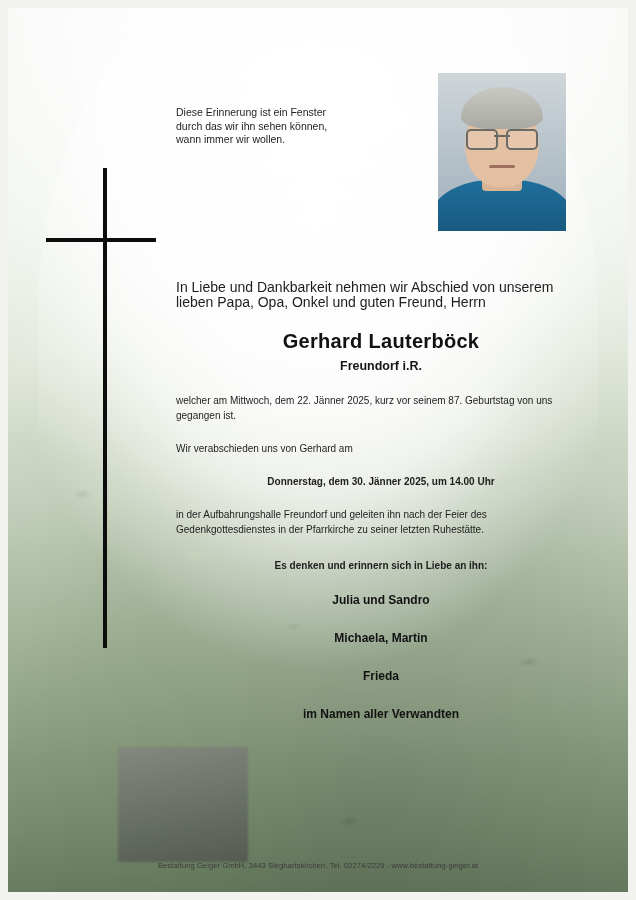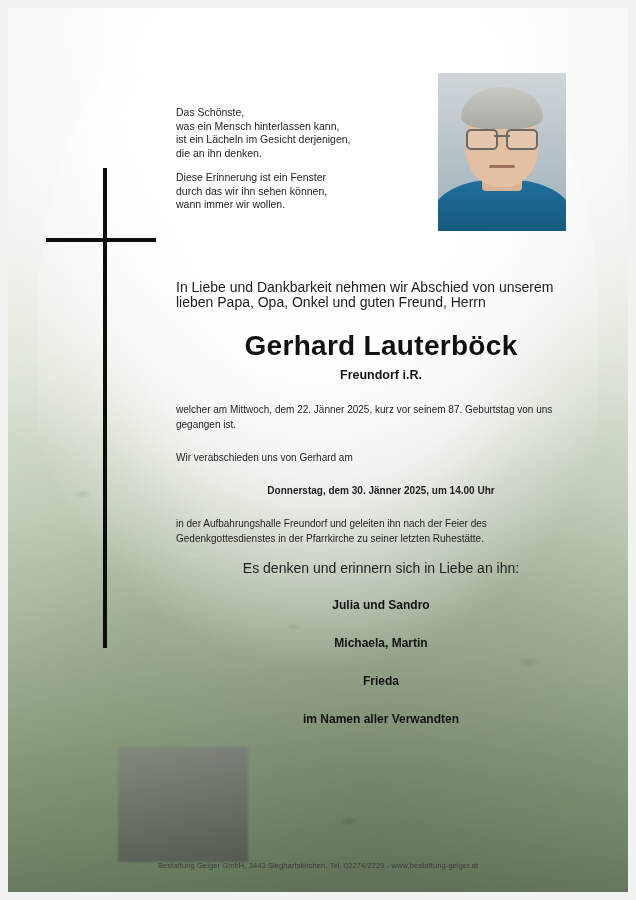--- a/index.html
+++ b/index.html
@@ -223,21 +223,21 @@
     width: 410px;
   }
   .intro {
     font-size: 14px;
     line-height: 15px;
     margin: 0 0 20px 0;
     color: #1d1d1d;
   }
   .name {
     text-align: center;
-    font-size: 28px;
+    font-size: 20px;
     font-weight: bold;
     letter-spacing: 0.3px;
     margin: 0 0 6px 0;
     color: #111;
   }
   .profession {
     text-align: center;
     font-size: 12.5px;
     font-weight: bold;
     margin: 0 0 20px 0;
@@ -252,23 +252,24 @@
   .line.b { font-weight: bold; text-align: center; }
 
   .mourners {
     position: absolute;
     left: 168px;
     top: 552px;
     width: 410px;
     text-align: center;
   }
   .mourners .lead {
-    font-size: 14px;
+    font-size: 10px;
     margin: 0 0 22px 0;
     color: #1d1d1d;
+    font-weight: bold;
   }
   .mourners .m {
     font-size: 12px;
     font-weight: bold;
     margin: 0 0 24px 0;
     color: #121212;
   }
   .mourners .m:last-child { margin-bottom: 0; }
 
   .donation {
@@ -318,24 +319,20 @@
       <div class="ph-head"></div>
       <div class="ph-hair"></div>
       <div class="ph-glasses"></div>
       <div class="ph-bridge"></div>
       <div class="ph-mouth"></div>
     </div>
 
     <div class="content">
 
       <div class="poem">
-        <p style="white-space: pre-line;">Das Schönste,
-was ein Mensch hinterlassen kann,
-ist ein Lächeln im Gesicht derjenigen,
-die an ihn denken.</p>
         <p style="white-space: pre-line;">Diese Erinnerung ist ein Fenster
 durch das wir ihn sehen können,
 wann immer wir wollen.</p>
       </div>
 
       <div class="body-text">
         <p class="intro">In Liebe und Dankbarkeit nehmen wir Abschied von unserem lieben Papa, Opa, Onkel und guten Freund, Herrn</p>
         <h1 class="name">Gerhard Lauterböck</h1>
         <div class="profession">Freundorf i.R.</div>
         <p class="line">welcher am Mittwoch, dem 22. Jänner 2025, kurz vor seinem 87. Geburtstag von uns gegangen ist.</p>

